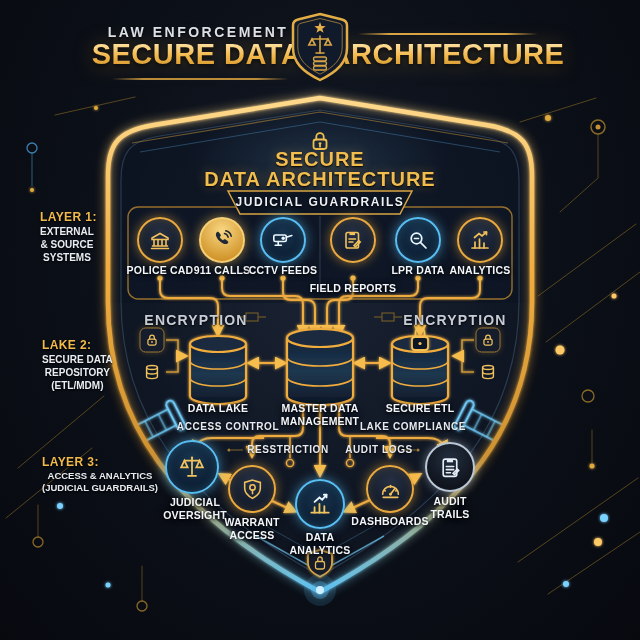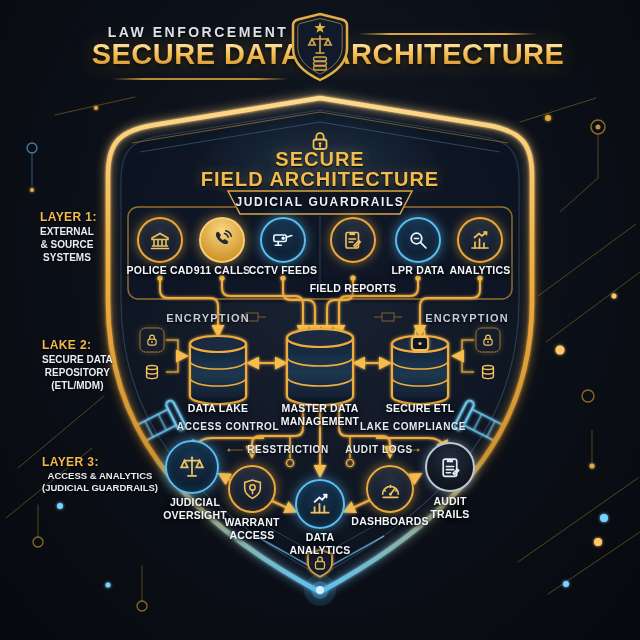--- a/index.html
+++ b/index.html
@@ -14,21 +14,21 @@
   .eyebrow{font-size:14px;font-weight:700;letter-spacing:2.5px;color:#dde2e9;text-shadow:0 1px 2px #000;}
   .big-title{font-size:29px;font-weight:800;letter-spacing:.5px;
     background:linear-gradient(180deg,#ffe7ae 10%,#f3b84a 55%,#c98c27 100%);
     -webkit-background-clip:text;background-clip:text;color:transparent;
     filter:drop-shadow(0 2px 2px rgba(0,0,0,.65)) drop-shadow(0 0 10px rgba(230,170,60,.25));}
   .hline{height:2px;border-radius:1px;}
   
   .shield-title{font-size:20px;font-weight:800;letter-spacing:1px;color:#f2bd4f;
     text-shadow:0 1px 2px #000,0 0 12px rgba(240,180,70,.35);}
   .banner-text{font-size:12px;font-weight:700;letter-spacing:1.6px;color:#eef1f6;text-shadow:0 1px 2px #000;}
-  .enc{font-size:11px;font-weight:700;letter-spacing:1.2px;color:#c7cdd6;text-shadow:0 1px 2px #000;margin-left:12px;}
+  .enc{font-size:14px;font-weight:700;letter-spacing:1.2px;color:#c7cdd6;text-shadow:0 1px 2px #000;}
   .nlabel{font-size:10.5px;font-weight:700;letter-spacing:.2px;color:#f3f6fa;line-height:1.22;
     text-shadow:0 1px 3px rgba(0,0,0,.9),0 0 6px rgba(0,0,0,.6);}
   .glabel{font-size:10px;font-weight:700;letter-spacing:.6px;color:#e7ebf1;text-shadow:0 1px 2px #000;}
   
   .layer-h{font-size:12px;font-weight:800;letter-spacing:.4px;color:#f2b94b;text-shadow:0 1px 2px #000;}
   .layer-d{font-size:10px;font-weight:700;line-height:1.3;color:#e9edf2;text-shadow:0 1px 2px #000;text-align:center;}
   
   .node{position:absolute;border-radius:50%;display:flex;align-items:center;justify-content:center;
         transform:translate(-50%,-50%);}
   .ring-gold{border:2.5px solid #eaa93e;color:#f2c05a;
@@ -295,21 +295,21 @@
   </g>
 </svg>
 
 <svg class="abs" style="left:308px;top:129px" width="24" height="24" viewBox="0 0 24 24" stroke="#f2bd4f" fill="none" stroke-width="1.8" stroke-linecap="round">
   <rect x="5.5" y="10.5" width="13" height="9.5" rx="2.4"></rect>
   <path d="M8.3,10.5 V7.8 a3.7,3.7 0 0 1 7.4,0 V10.5"></path>
   <circle cx="12" cy="14.6" r="1.4" fill="#f2bd4f" stroke="none"></circle>
       <path d="M12,15.8 v2"></path>
 </svg>
 <div class="abs shield-title ctr" style="left:320px;top:148px">SECURE</div>
-<div class="abs shield-title ctr" style="left:320px;top:168px">FIELD ARCHITECTURE</div>
+<div class="abs shield-title ctr" style="left:320px;top:168px">DATA ARCHITECTURE</div>
 <div class="abs banner-text ctr" style="left:320px;top:195px">JUDICIAL GUARDRAILS</div>
 
 <div class="abs layer-h" style="left:40px;top:210px">LAYER 1:</div>
 <div class="abs layer-d preline" style="left:40px;top:225px">EXTERNAL
 &amp; SOURCE
 SYSTEMS</div>
 <div class="abs layer-h" style="left:42px;top:338px">LAKE 2:</div>
 <div class="abs layer-d preline" style="left:42px;top:353px">SECURE DATA
 REPOSITORY
 (ETL/MDM)</div>

